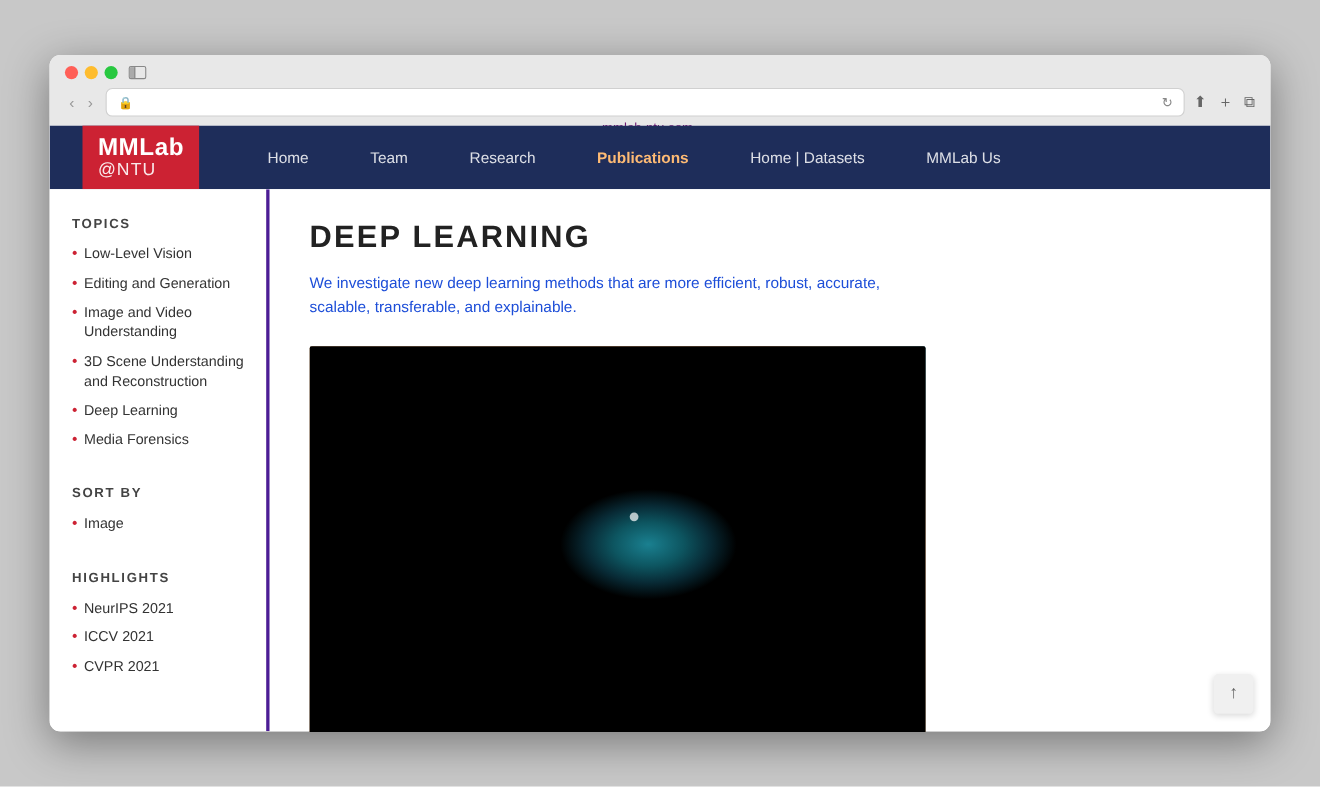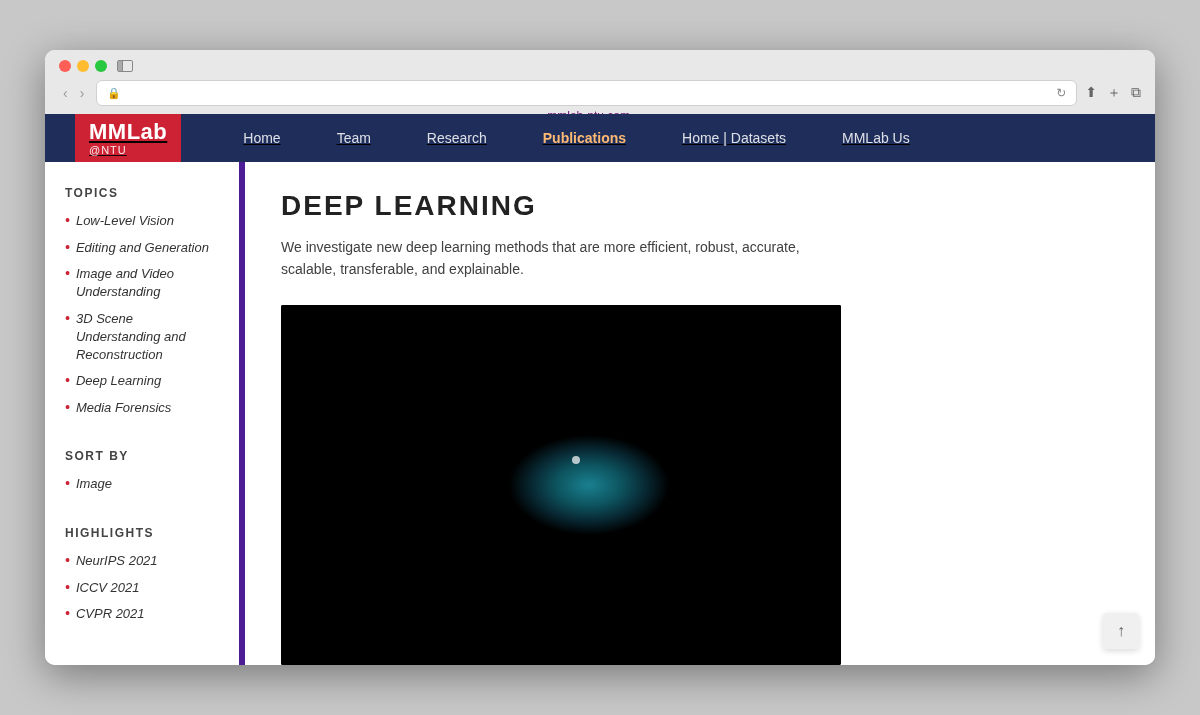--- a/index.html
+++ b/index.html
@@ -129,41 +129,40 @@
       display: flex;
       flex-direction: column;
       overflow: hidden;
     }
 
     .site-header {
       background: #1e2d5a;
       display: flex;
       align-items: center;
       padding: 0 30px;
-      height: 48px;
+      height: 58px;
       flex-shrink: 0;
-      text-decoration: underline;
     }
 
     .logo-block {
       background: #cc2233;
       padding: 8px 14px;
       color: white;
       margin-right: 40px;
       line-height: 1.1;
     }
 
     .logo-main {
       font-size: 22px;
       font-weight: 700;
       letter-spacing: 0.5px;
     }
 
     .logo-sub {
-      font-size: 11px;
+      font-size: 16px;
       opacity: 0.9;
       letter-spacing: 1px;
     }
 
     .nav-links {
       display: flex;
       gap: 12px;
       list-style: none;
     }
 
@@ -186,41 +185,40 @@
       flex: 1;
       display: flex;
       overflow: hidden;
       background: #fff;
     }
 
     
     .sidebar {
       width: 200px;
       padding: 24px 20px;
-      border-right: 6px solid #4c1d95;
+      border-right: 3px solid #4c1d95;
       flex-shrink: 0;
       overflow-y: auto;
     }
 
     .sidebar-section {
       margin-bottom: 32px;
     }
 
     .sidebar-heading {
       font-size: 12px;
       font-weight: 700;
       letter-spacing: 1.5px;
       color: #444;
       margin-bottom: 12px;
       text-transform: uppercase;
     }
 
     .sidebar-list {
       list-style: none;
-      font-style: italic;
     }
 
     .sidebar-list li {
       font-size: 13px;
       color: #333;
       margin-bottom: 8px;
       display: flex;
       align-items: flex-start;
       gap: 6px;
       cursor: pointer;
@@ -246,21 +244,21 @@
       font-size: 28px;
       font-weight: 700;
       letter-spacing: 2px;
       text-transform: uppercase;
       color: #222;
       margin-bottom: 14px;
     }
 
     .page-description {
       font-size: 14px;
-      color: #404040;
+      color: #1d4ed8;
       line-height: 1.6;
       max-width: 560px;
       margin-bottom: 24px;
     }
 
     .hero-image {
       width: 560px;
       height: 360px;
       background: linear-gradient(135deg, 
         #c8a882 0%, 

